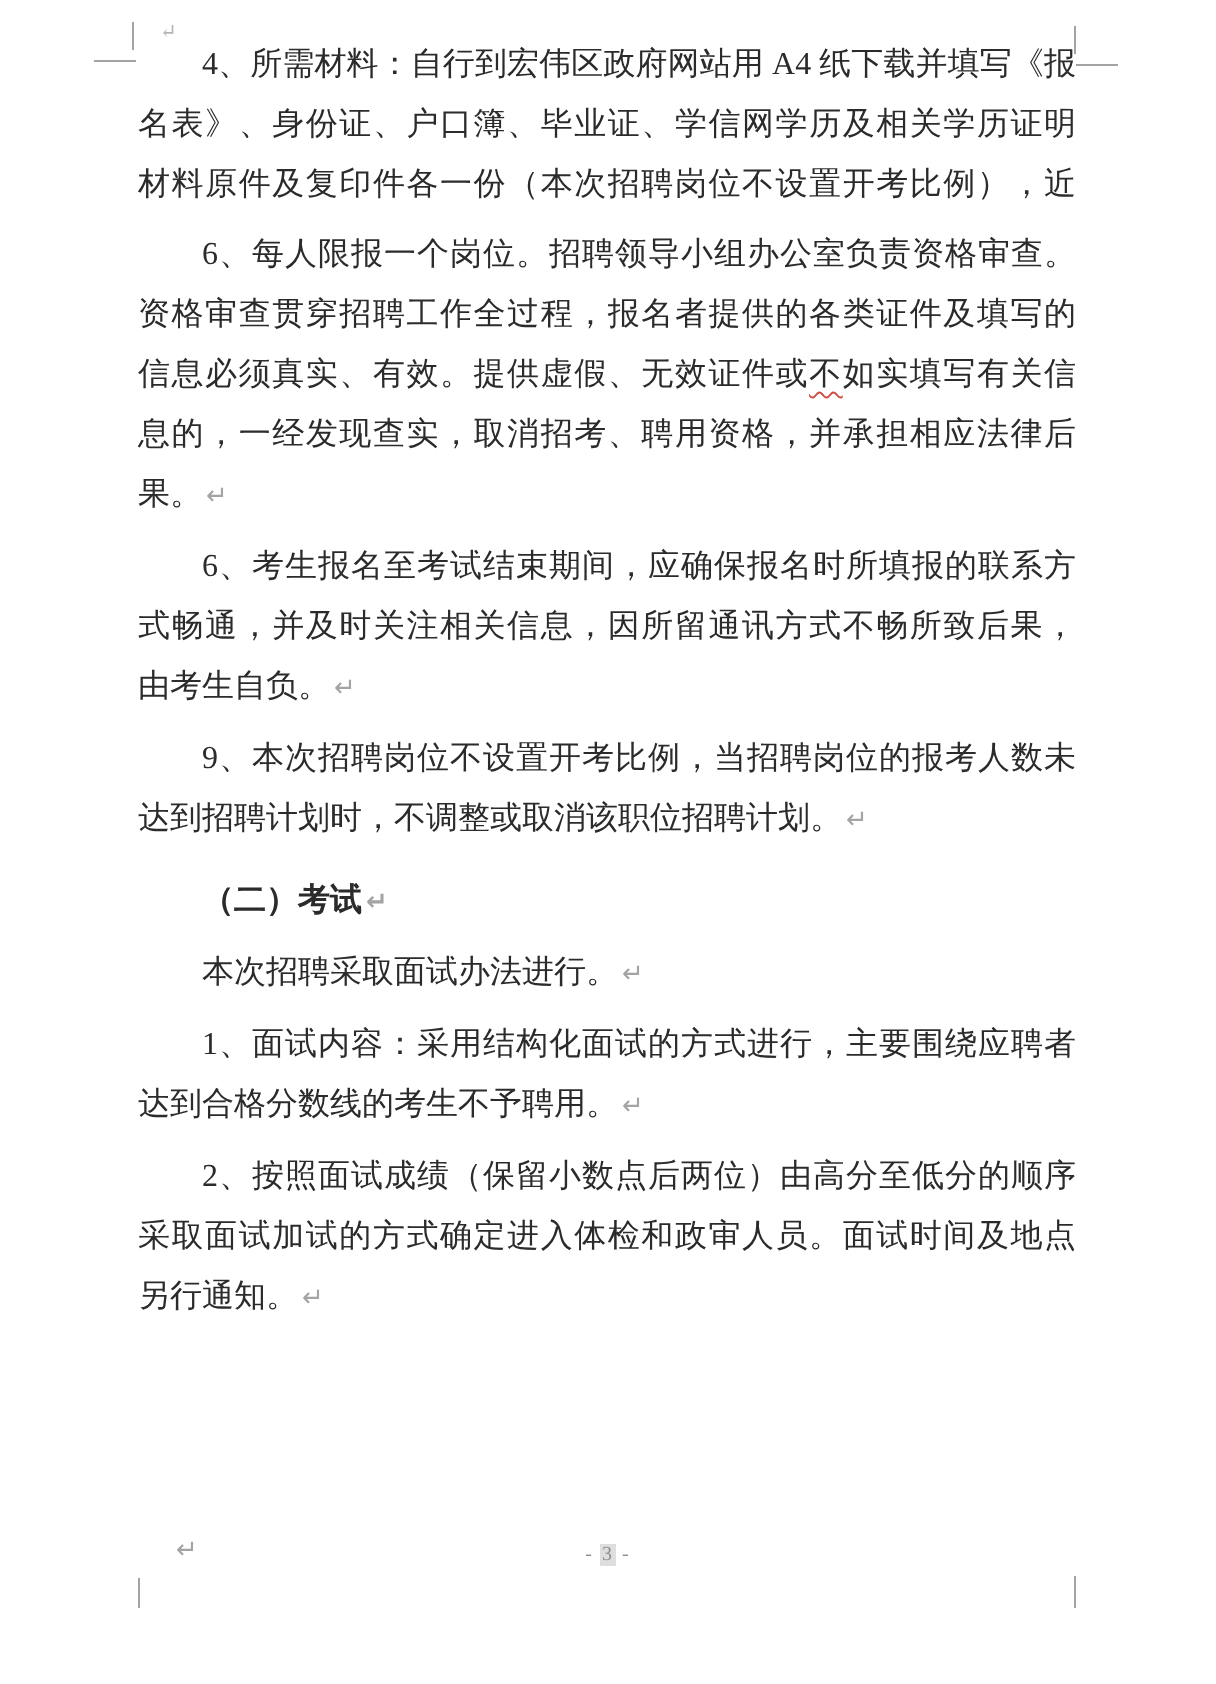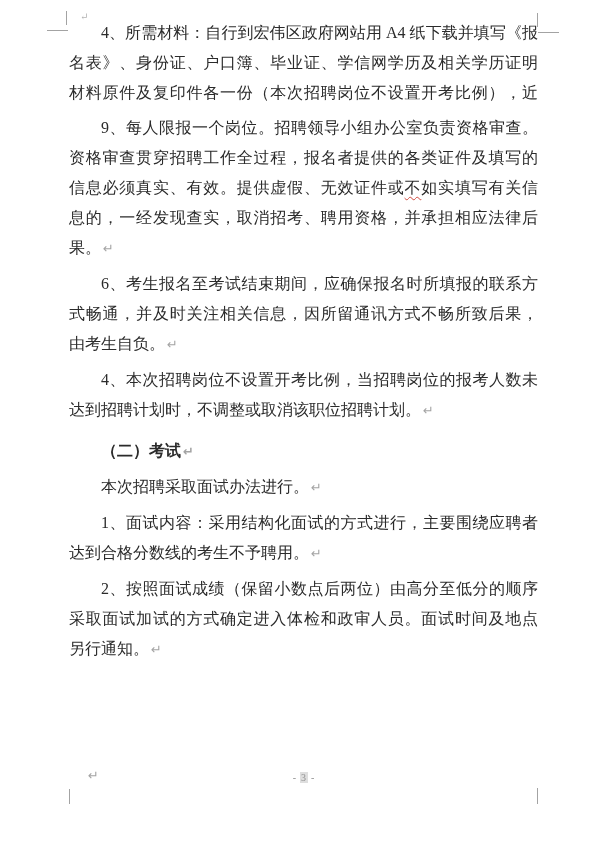--- a/index.html
+++ b/index.html
@@ -94,35 +94,35 @@
 
   <div class="text">
 
     <div class="para">
       <div class="line ind"><span>4、所需材料：自行到宏伟区政府网站用 A4 纸下载并填写《报</span></div>
       <div class="line"><span>名表》、身份证、户口簿、毕业证、</span><span class="sq-green">学信网学历</span><span>及相关学历证明</span></div>
       <div class="line"><span>材料原件及复印件各一份（本次招聘岗位不设置开考比例），近</span></div>
     </div>
 
     <div class="para">
-      <div class="line ind"><span>9、每人限报一个岗位。招聘领导小组办公室负责资格审查。</span></div>
+      <div class="line ind"><span>6、每人限报一个岗位。招聘领导小组办公室负责资格审查。</span></div>
       <div class="line"><span>资格审查贯穿招聘工作全过程，报名者提供的各类证件及填写的</span></div>
       <div class="line"><span>信息必须真实、有效。提供虚假、无效证件或</span><span class="sq-red">不</span><span>如实填写有关信</span></div>
       <div class="line"><span>息的，一经发现查实，取消招考、聘用资格，并承担相应法律后</span></div>
       <div class="line end"><span>果。</span><span class="pilcrow">↵</span></div>
     </div>
 
     <div class="para">
       <div class="line ind"><span>6、考生报名</span><span class="sq-green">至考试</span><span>结束期间，应确保报名时所填报的联系方</span></div>
       <div class="line"><span>式畅通，并及时关注相关信息，因所留通讯方式不畅所致后果，</span></div>
       <div class="line end"><span>由考生自负。</span><span class="pilcrow">↵</span></div>
     </div>
 
     <div class="para">
-      <div class="line ind"><span>4、本次招聘岗位不设置开考比例，当招聘岗位的报考人数未</span></div>
+      <div class="line ind"><span>9、本次招聘岗位不设置开考比例，当招聘岗位的报考人数未</span></div>
       <div class="line end"><span>达到招聘计划时，不调整或取消该职位招聘计划。</span><span class="pilcrow">↵</span></div>
     </div>
 
     <div class="para heading">
       <div class="line ind end"><span>（二）考试</span><span class="pilcrow">↵</span></div>
     </div>
 
     <div class="para">
       <div class="line ind end"><span>本次招聘采取面试办法进行。</span><span class="pilcrow">↵</span></div>
     </div>

